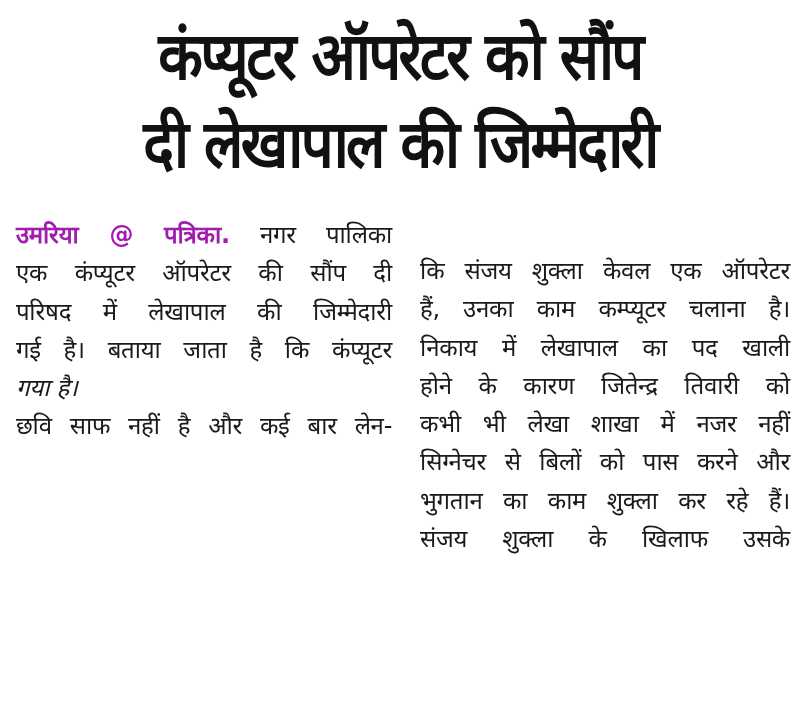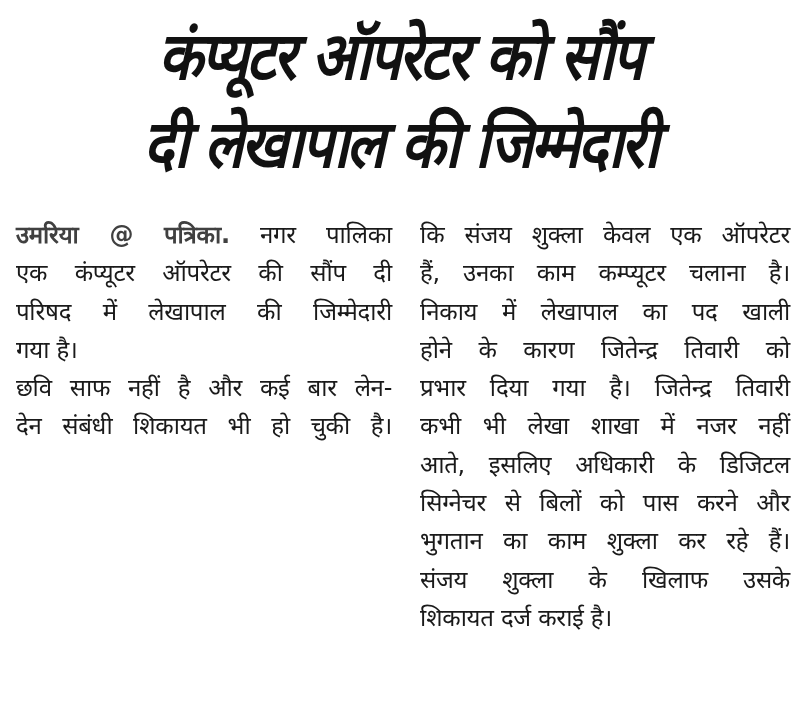--- a/index.html
+++ b/index.html
@@ -2,69 +2,66 @@
 <html><head>
 <meta charset="utf-8">
 <style>
   html, body { margin: 0; padding: 0; }
   body {
     width: 800px; height: 703px; background: #ffffff; color: #151515;
     overflow: hidden; position: relative;
     font-family: "DejaVu Sans", sans-serif;
   }
   .headline {
-    position: absolute; left: 0; top: 0; width: 800px; height: 200px; font-style: italic;
+    position: absolute; left: 0; top: 0; width: 800px; height: 200px;
   }
   .headline-line {
     position: absolute; left: 0; width: 800px; text-align: center;
     font-family: "DejaVu Sans", sans-serif; font-weight: bold;
     font-size: 66px; line-height: 90px; color: #111;
     letter-spacing: -3px;
     transform: scaleX(0.88); transform-origin: center;
     white-space: nowrap;
   }
   .hl1 { top: 12px; }
   .hl2 { top: 100px; }
   .column {
     position: absolute; top: 216px; width: 376px;
   }
   .col-left { left: 16px; }
-  .col-right { left: 420px; width: 370px; }
+  .col-right { left: 420px; width: 370px; margin-top: 36px; }
   .line {
     height: 38.3px; line-height: 38.3px;
     font-size: 24px; color: #1a1a1a;
     white-space: nowrap; text-align: justify; text-align-last: justify;
     letter-spacing: -0.3px;
   }
-  .line.last { text-align-last: left; }
+  .line.last { text-align-last: left; font-style: italic; }
   .line.indent { padding-left: 34px; }
-  .dateline { font-weight: bold; color: #404040; }
+  .dateline { font-weight: bold; color: #a21caf; }
 </style>
 </head>
 <body>
 
 <div class="headline">
   <div class="headline-line hl1">कंप्यूटर ऑपरेटर को सौंप</div>
   <div class="headline-line hl2">दी लेखापाल की जिम्मेदारी</div>
 </div>
 
 <div class="column col-left">
   <div class="line"><span class="dateline">उमरिया @ पत्रिका.</span><span> नगर पालिका</span></div>
   <div class="line">एक कंप्यूटर ऑपरेटर की सौंप दी</div>
   <div class="line">परिषद में लेखापाल की जिम्मेदारी</div>
+  <div class="line">गई है। बताया जाता है कि कंप्यूटर</div>
   <div class="line last">गया है।</div>
   <div class="line">छवि साफ नहीं है और कई बार लेन-</div>
-  <div class="line">देन संबंधी शिकायत भी हो चुकी है।</div>
 </div>
 
 <div class="column col-right">
   <div class="line">कि संजय शुक्ला केवल एक ऑपरेटर</div>
   <div class="line">हैं, उनका काम कम्प्यूटर चलाना है।</div>
   <div class="line">निकाय में लेखापाल का पद खाली</div>
   <div class="line">होने के कारण जितेन्द्र तिवारी को</div>
-  <div class="line">प्रभार दिया गया है। जितेन्द्र तिवारी</div>
   <div class="line">कभी भी लेखा शाखा में नजर नहीं</div>
-  <div class="line">आते, इसलिए अधिकारी के डिजिटल</div>
   <div class="line">सिग्नेचर से बिलों को पास करने और</div>
   <div class="line">भुगतान का काम शुक्ला कर रहे हैं।</div>
   <div class="line">संजय शुक्ला के खिलाफ उसके</div>
-  <div class="line last">शिकायत दर्ज कराई है।</div>
 </div>
 
 </body></html>

